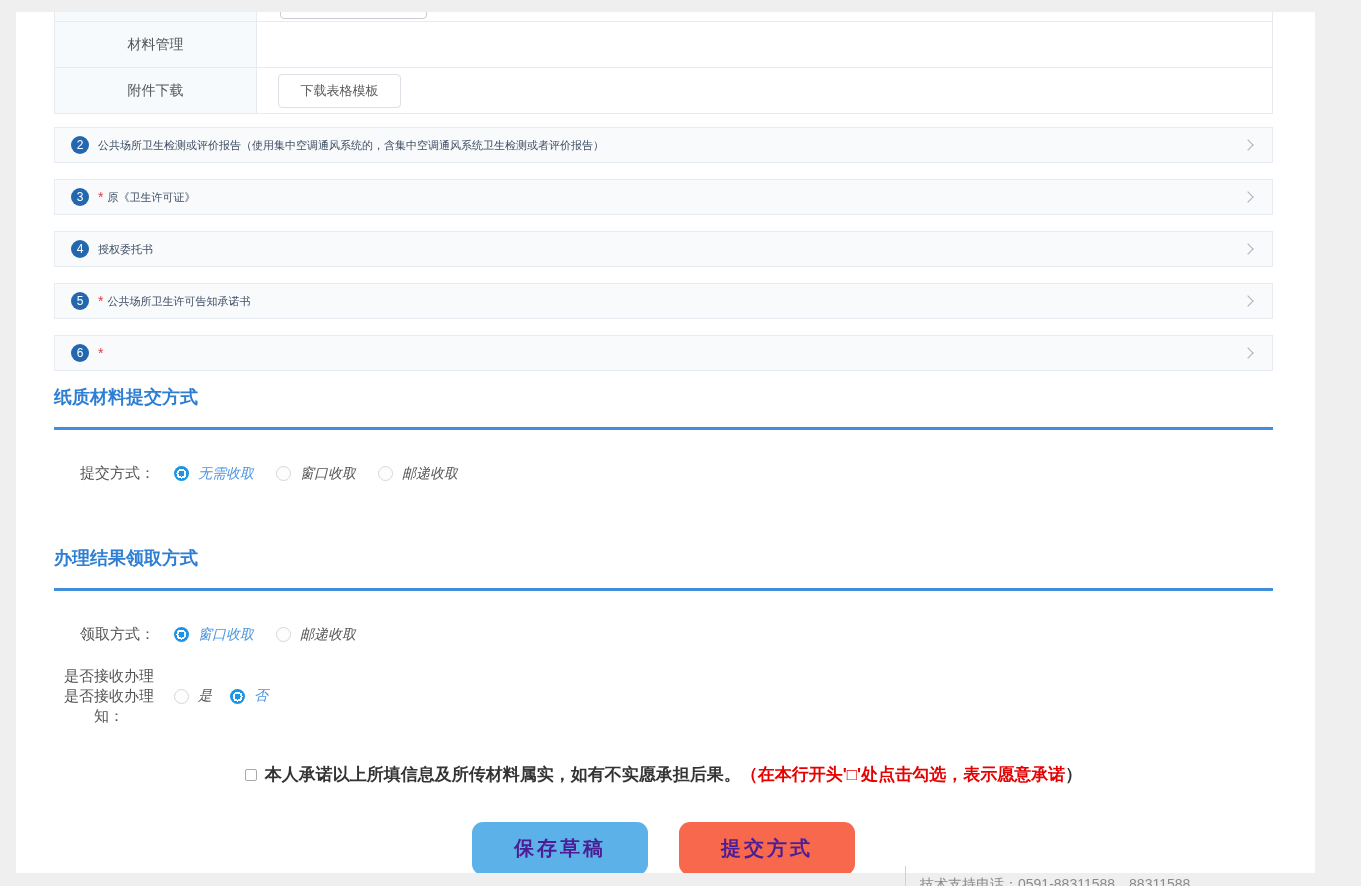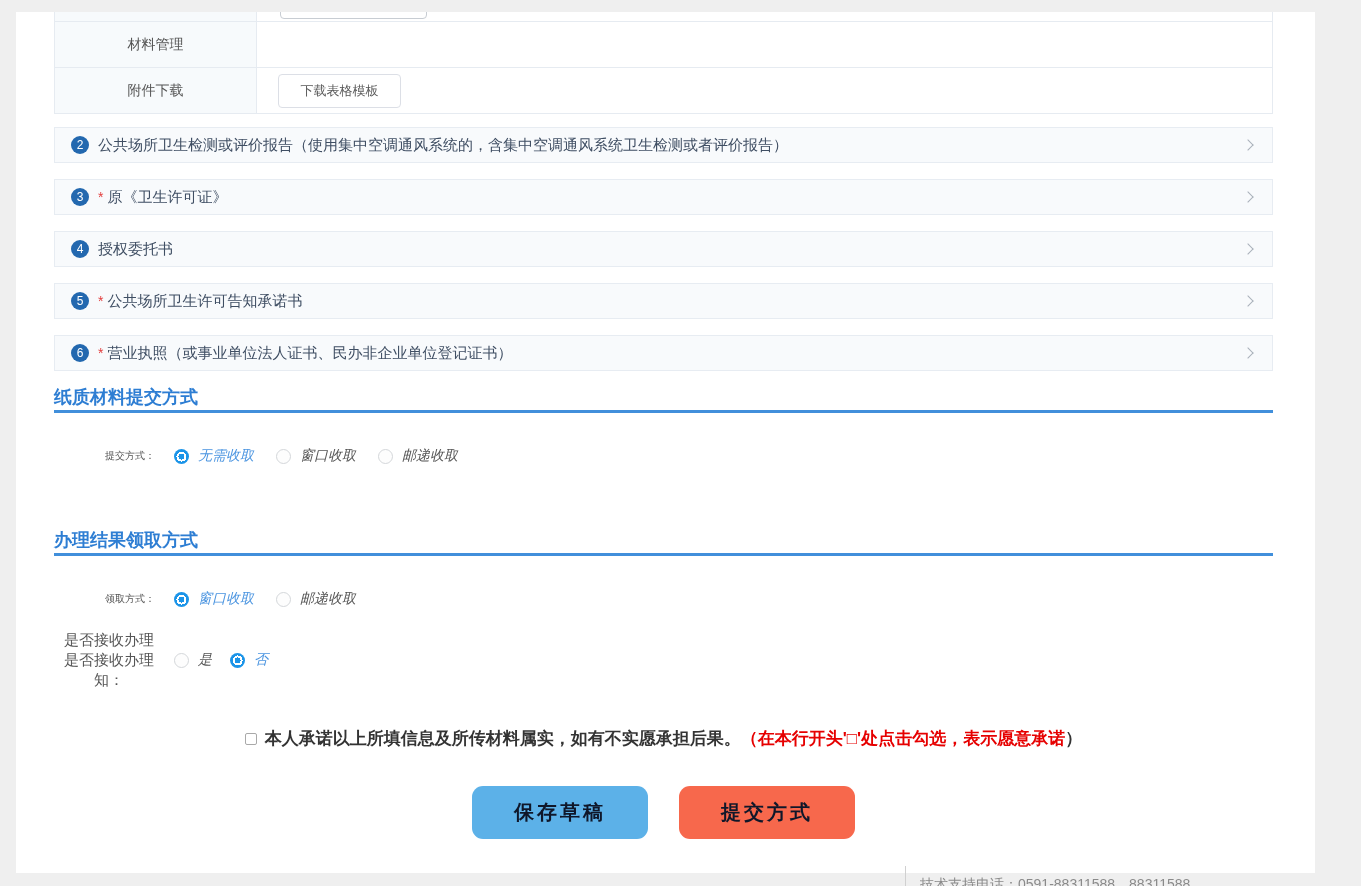--- a/index.html
+++ b/index.html
@@ -48,41 +48,41 @@
     cursor:pointer;
   }
   .acc-list .acc-row:first-child { margin-top:13px; }
   .acc-badge {
     width:18px; height:18px; border-radius:50%;
     background:var(--badge,#2368af); color:#fff;
     font-size:12px; line-height:18px; text-align:center;
     margin-right:9px; flex:0 0 18px;
   }
   .acc-req { color:var(--req,#e23c3c); margin-right:4px; font-size:14px; }
-  .acc-label { font-size:15px; color:#3f4e63; }
+  .acc-label { font-size:11px; color:#3f4e63; }
   .chevron {
     margin-left:auto; width:8px; height:8px;
     border-top:1px solid #a9b1ba; border-right:1px solid #a9b1ba;
     transform:rotate(45deg); margin-right:4px;
   }
 
   
   .section-head {
-    margin-top:17px; padding-bottom:3px;
+    margin-top:17px; padding-bottom:20px;
     border-bottom:3px solid var(--underline,#418fdb);
   }
   .section-title {
     font-size:18px; font-weight:bold; color:var(--accent,#2e7ed3);
     line-height:19px;
   }
 
   
   .field-row { display:flex; align-items:center; margin-top:34px; }
   .field-label {
-    width:101px; text-align:right; font-size:10px; color:#555;
+    width:101px; text-align:right; font-size:15px; color:#555;
     flex:0 0 101px;
   }
   .radio-group { display:flex; align-items:center; margin-left:19px; }
   .radio-item { display:flex; align-items:center; margin-right:22px; cursor:pointer;font-style:italic; }
   .radio-circle {
     width:15px; height:15px; border-radius:50%;
     background:#fdfdfd; border:1px solid #d4d7da; flex:0 0 15px;
   }
   .radio-circle.sel {
     border:none;
@@ -109,21 +109,21 @@
     border:1px solid #a9a9a9; border-radius:2px; margin-right:8px;
     flex:0 0 12px; cursor:pointer;
   }
   .commit-text { font-size:17px; font-weight:bold; color:#333; }
   .commit-text .warn { color:var(--warn,#e60000); }
 
   
   .btn-row { margin-top:36px; display:flex; justify-content:center; }
   .big-btn {
     width:176px; height:53px; border:none; border-radius:11px;
-    color:#0f172a; font-size:20px; font-weight:bold; letter-spacing:3px;
+    color:#4c1d95; font-size:20px; font-weight:bold; letter-spacing:3px;
     cursor:pointer; font-family:inherit;
   }
   .btn-save { background:var(--save,#5cb1e8); margin-right:31px; }
   .btn-submit { background:var(--submit,#f7684c); }
 
   
   .footer-divider {
     position:absolute; left:905px; top:866px; width:1px; height:20px;
     background:#d0d0d0;
   }
@@ -176,21 +176,20 @@
         </div>
         <div class="acc-row">
           <span class="acc-badge">5</span>
           <span class="acc-req">*</span>
           <span class="acc-label">公共场所卫生许可告知承诺书</span>
           <span class="chevron"></span>
         </div>
         <div class="acc-row">
           <span class="acc-badge">6</span>
           <span class="acc-req">*</span>
-          <span class="acc-label">营业执照（或事业单位法人证书、民办非企业单位登记证书）</span>
           <span class="chevron"></span>
         </div>
       </div>
 
     <div class="section-head">
       <div class="section-title">纸质材料提交方式</div>
     </div>
     <div class="field-row">
       <div class="field-label">提交方式：</div>
       <div class="radio-group">

